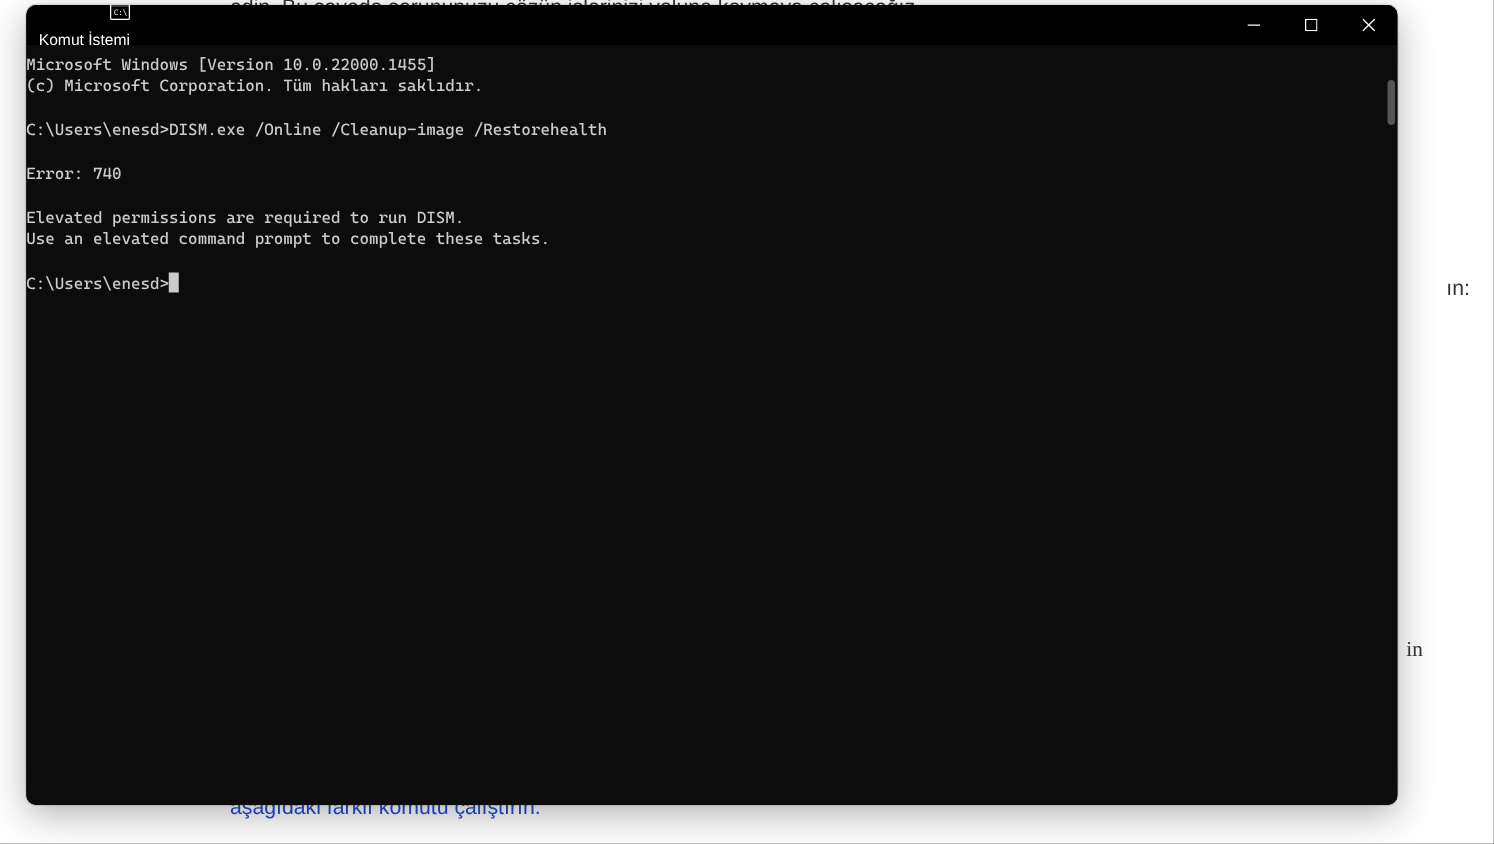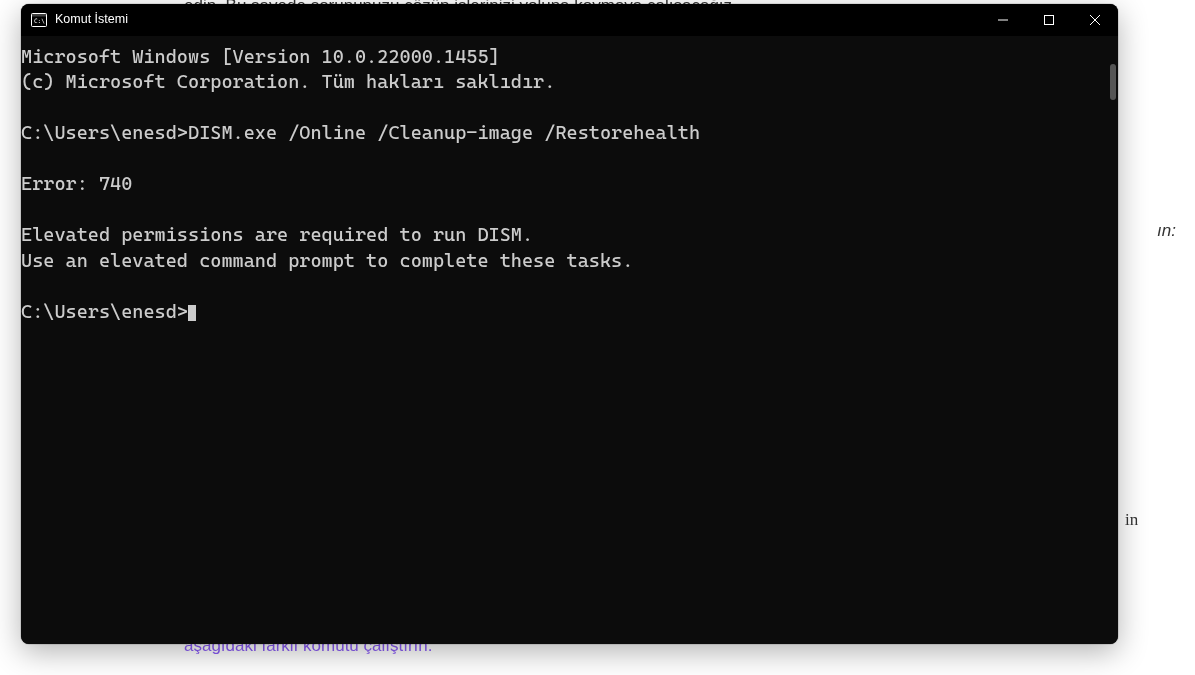--- a/index.html
+++ b/index.html
@@ -42,23 +42,24 @@
       height: 32px;
       background: #000000;
       display: flex;
       align-items: center;
       justify-content: space-between;
       user-select: none;
     }
     
     .titlebar-left {
       display: flex;
-      align-items: flex-start;
+      align-items: flex-end;
       gap: 8px;
       padding-left: 10px;
+      flex-direction: column;
     }
     
     .titlebar-icon {
       width: 16px;
       height: 16px;
       display: flex;
       align-items: center;
       justify-content: center;
     }
     
@@ -88,21 +89,21 @@
       position: relative;
       background: #0c0c0c;
       display: flex;
     }
     
     .terminal-content {
       flex: 1;
       padding: 8px 0 0 0;
       color: #cccccc;
       font-family: Consolas, "Cascadia Mono", monospace;
-      font-size: 19px;
+      font-size: 13px;
       line-height: 1.34;
       white-space: pre;
       overflow: hidden;
     }
     
     .scrollbar-area {
       width: 14px;
       position: relative;
     }
     
@@ -127,23 +128,23 @@
     }
     
     @keyframes blink {
       50% { opacity: 0; }
     }
   </style>
 </head>
 <body>
 
 <div class="bg-text" style="top: -4px; left: 184px;">edin. Bu sayede sorununuzu çözüp işlerinizi yoluna koymaya çalışacağız.</div>
-<div class="bg-text" style="top: 221px; left: 1157px; font-style: italic;">ın:</div>
+<div class="bg-text" style="top: 221px; left: 1157px;">ın:</div>
 <div class="bg-text" style="top: 510px; left: 1125px; font-family: Liberation Serif, serif;">in</div>
-<div class="bg-text" style="top: 636px; left: 184px; color: #8b5cf6;">aşağıdaki farklı komutu çalıştırın.</div>
+<div class="bg-text" style="top: 636px; left: 184px; color: #1d4ed8;">aşağıdaki farklı komutu çalıştırın.</div>
 
 <div class="window">
   <div class="titlebar">
     <div class="titlebar-left">
       <span class="titlebar-icon">
         <svg width="16" height="16" viewBox="0 0 16 16">
           <rect x="0.5" y="1.5" width="15" height="13" rx="1" fill="none" stroke="#ffffff" stroke-width="1"></rect>
           <rect x="0.5" y="1.5" width="15" height="3" fill="#ffffff" opacity="0.25"></rect>
           <text x="3" y="11" font-size="6" fill="#ffffff" font-family="monospace">C:\</text>
         </svg>

